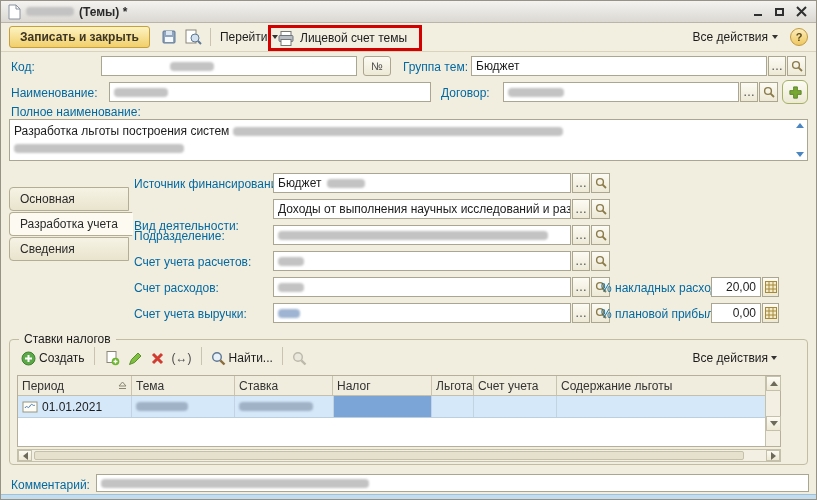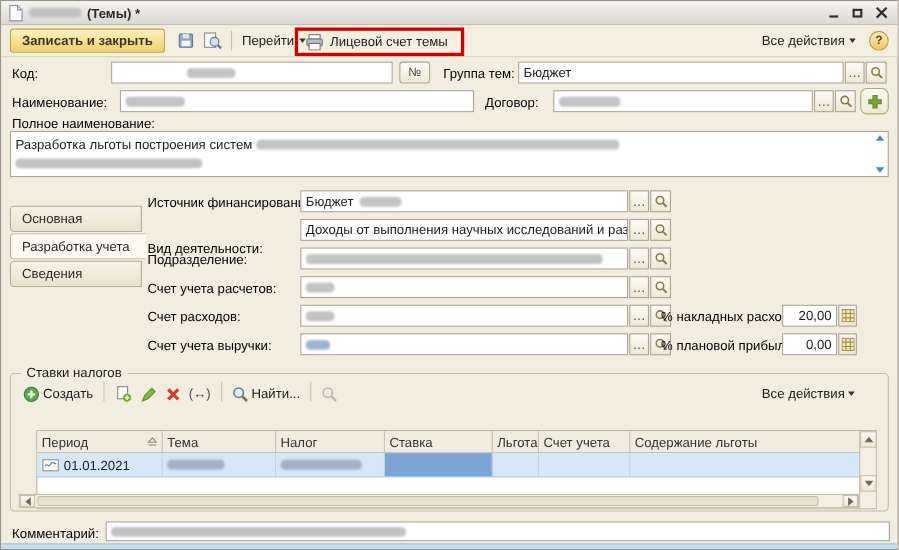--- a/index.html
+++ b/index.html
@@ -55,21 +55,21 @@
     position:absolute; height:20px; background:#fff; border:1px solid #ABA68F;
     display:flex; align-items:center; padding:0 4px; overflow:hidden; white-space:nowrap;
   }
   .fld.num { justify-content:flex-end; }
   .sbtn {
     position:absolute; height:20px; border:1px solid #ABA68F;
     background:linear-gradient(#FCFBF4,#EEE9D6);
     display:flex; align-items:center; justify-content:center;
     font-size:11px; color:#4a4a4a;
   }
-  .lbl { position:absolute; color:#000000; }
+  .lbl { position:absolute; color:#0369a1; }
 
   .rx { display:inline-block; height:9px; border-radius:4px; background:#c3c3c3; filter:blur(1.1px); vertical-align:middle; }
   .rx.blue { background:#9FB4D2; }
   .rx.cell { background:#9FB2C6; }
 
   
   .txtarea {
     position:absolute; left:8px; top:118px; width:799px; height:42px;
     background:#fff; border:1px solid #ABA68F; padding:3px 18px 3px 4px; line-height:17px;
   }
@@ -91,21 +91,21 @@
   .groupbox {
     position:absolute; left:8px; top:338px; width:799px; height:126px;
     border:1px solid #C2BCA2; border-radius:4px;
   }
   .group-title { position:absolute; left:18px; top:331px; background:#F1EEE0; padding:0 5px; color:#1c1c1c; }
 
   .tbl-toolbar { position:absolute; left:16px; top:346px; width:764px; height:24px; display:flex; align-items:flex-start; }
   .tb-item { display:flex; align-items:center; gap:3px; padding:0 4px; height:22px; }
 
   
-  .table { position:absolute; left:16px; top:390px; width:764px; height:72px; border:1px solid #B6B09A; background:#fff;margin-left:16px; }
+  .table { position:absolute; left:16px; top:374px; width:764px; height:72px; border:1px solid #B6B09A; background:#fff; }
   .thead { position:absolute; left:0; top:0; width:748px; height:20px; background:#F0EDDE; border-bottom:1px solid #C5C0AA; display:flex; }
   .th { border-right:1px solid #C9C4AE; display:flex; align-items:center; padding:0 4px; font-size:12px; color:#333; overflow:hidden; white-space:nowrap; }
   .trow { position:absolute; left:0; top:20px; width:748px; height:22px; background:#D5E8FA; border-bottom:1px solid #BCCFDF; display:flex; }
   .td { border-right:1px solid #C2D4E4; display:flex; align-items:center; padding:0 4px; overflow:hidden; white-space:nowrap; }
   .td.selcell { background:#7CA5D7; }
   .vscroll { position:absolute; right:0; top:0; width:15px; height:70px; background:#F3F0E3; border-left:1px solid #C5C0AA; }
   .vs-btn { position:absolute; left:0; width:15px; height:15px; background:linear-gradient(#FCFBF4,#EDE8D4); border:1px solid #C5C0AA; display:flex; align-items:center; justify-content:center; }
   .tri-up { width:0;height:0;border-left:4px solid transparent;border-right:4px solid transparent;border-bottom:5px solid #6E6A5A; }
   .tri-dn { width:0;height:0;border-left:4px solid transparent;border-right:4px solid transparent;border-top:5px solid #6E6A5A; }
   .tri-lf { width:0;height:0;border-top:4px solid transparent;border-bottom:4px solid transparent;border-right:5px solid #6E6A5A; }
@@ -413,25 +413,25 @@
         <span>Период</span>
         <span style="flex:1"></span>
         <svg width="9" height="9" viewBox="0 0 9 9">
             <path d="M4.5 1L8 5H1z" fill="none" stroke="#8a8671"></path>
             <path d="M1 7.5h7" stroke="#8a8671"></path>
           </svg>
       </div>
       <div class="th" style="width:103px">
           <span>Тема</span>
         </div>
+      <div class="th" style="width:98px">
+          <span>Ставка</span>
+        </div>
       <div class="th" style="width:99px">
           <span>Налог</span>
-        </div>
-      <div class="th" style="width:98px">
-          <span>Ставка</span>
         </div>
       <div class="th" style="width:42px">
           <span>Льгота</span>
         </div>
       <div class="th" style="width:83px">
           <span>Счет учета</span>
         </div>
       <div class="th" style="width:209px; border-right:none">
           <span>Содержание льготы</span>
         </div>

